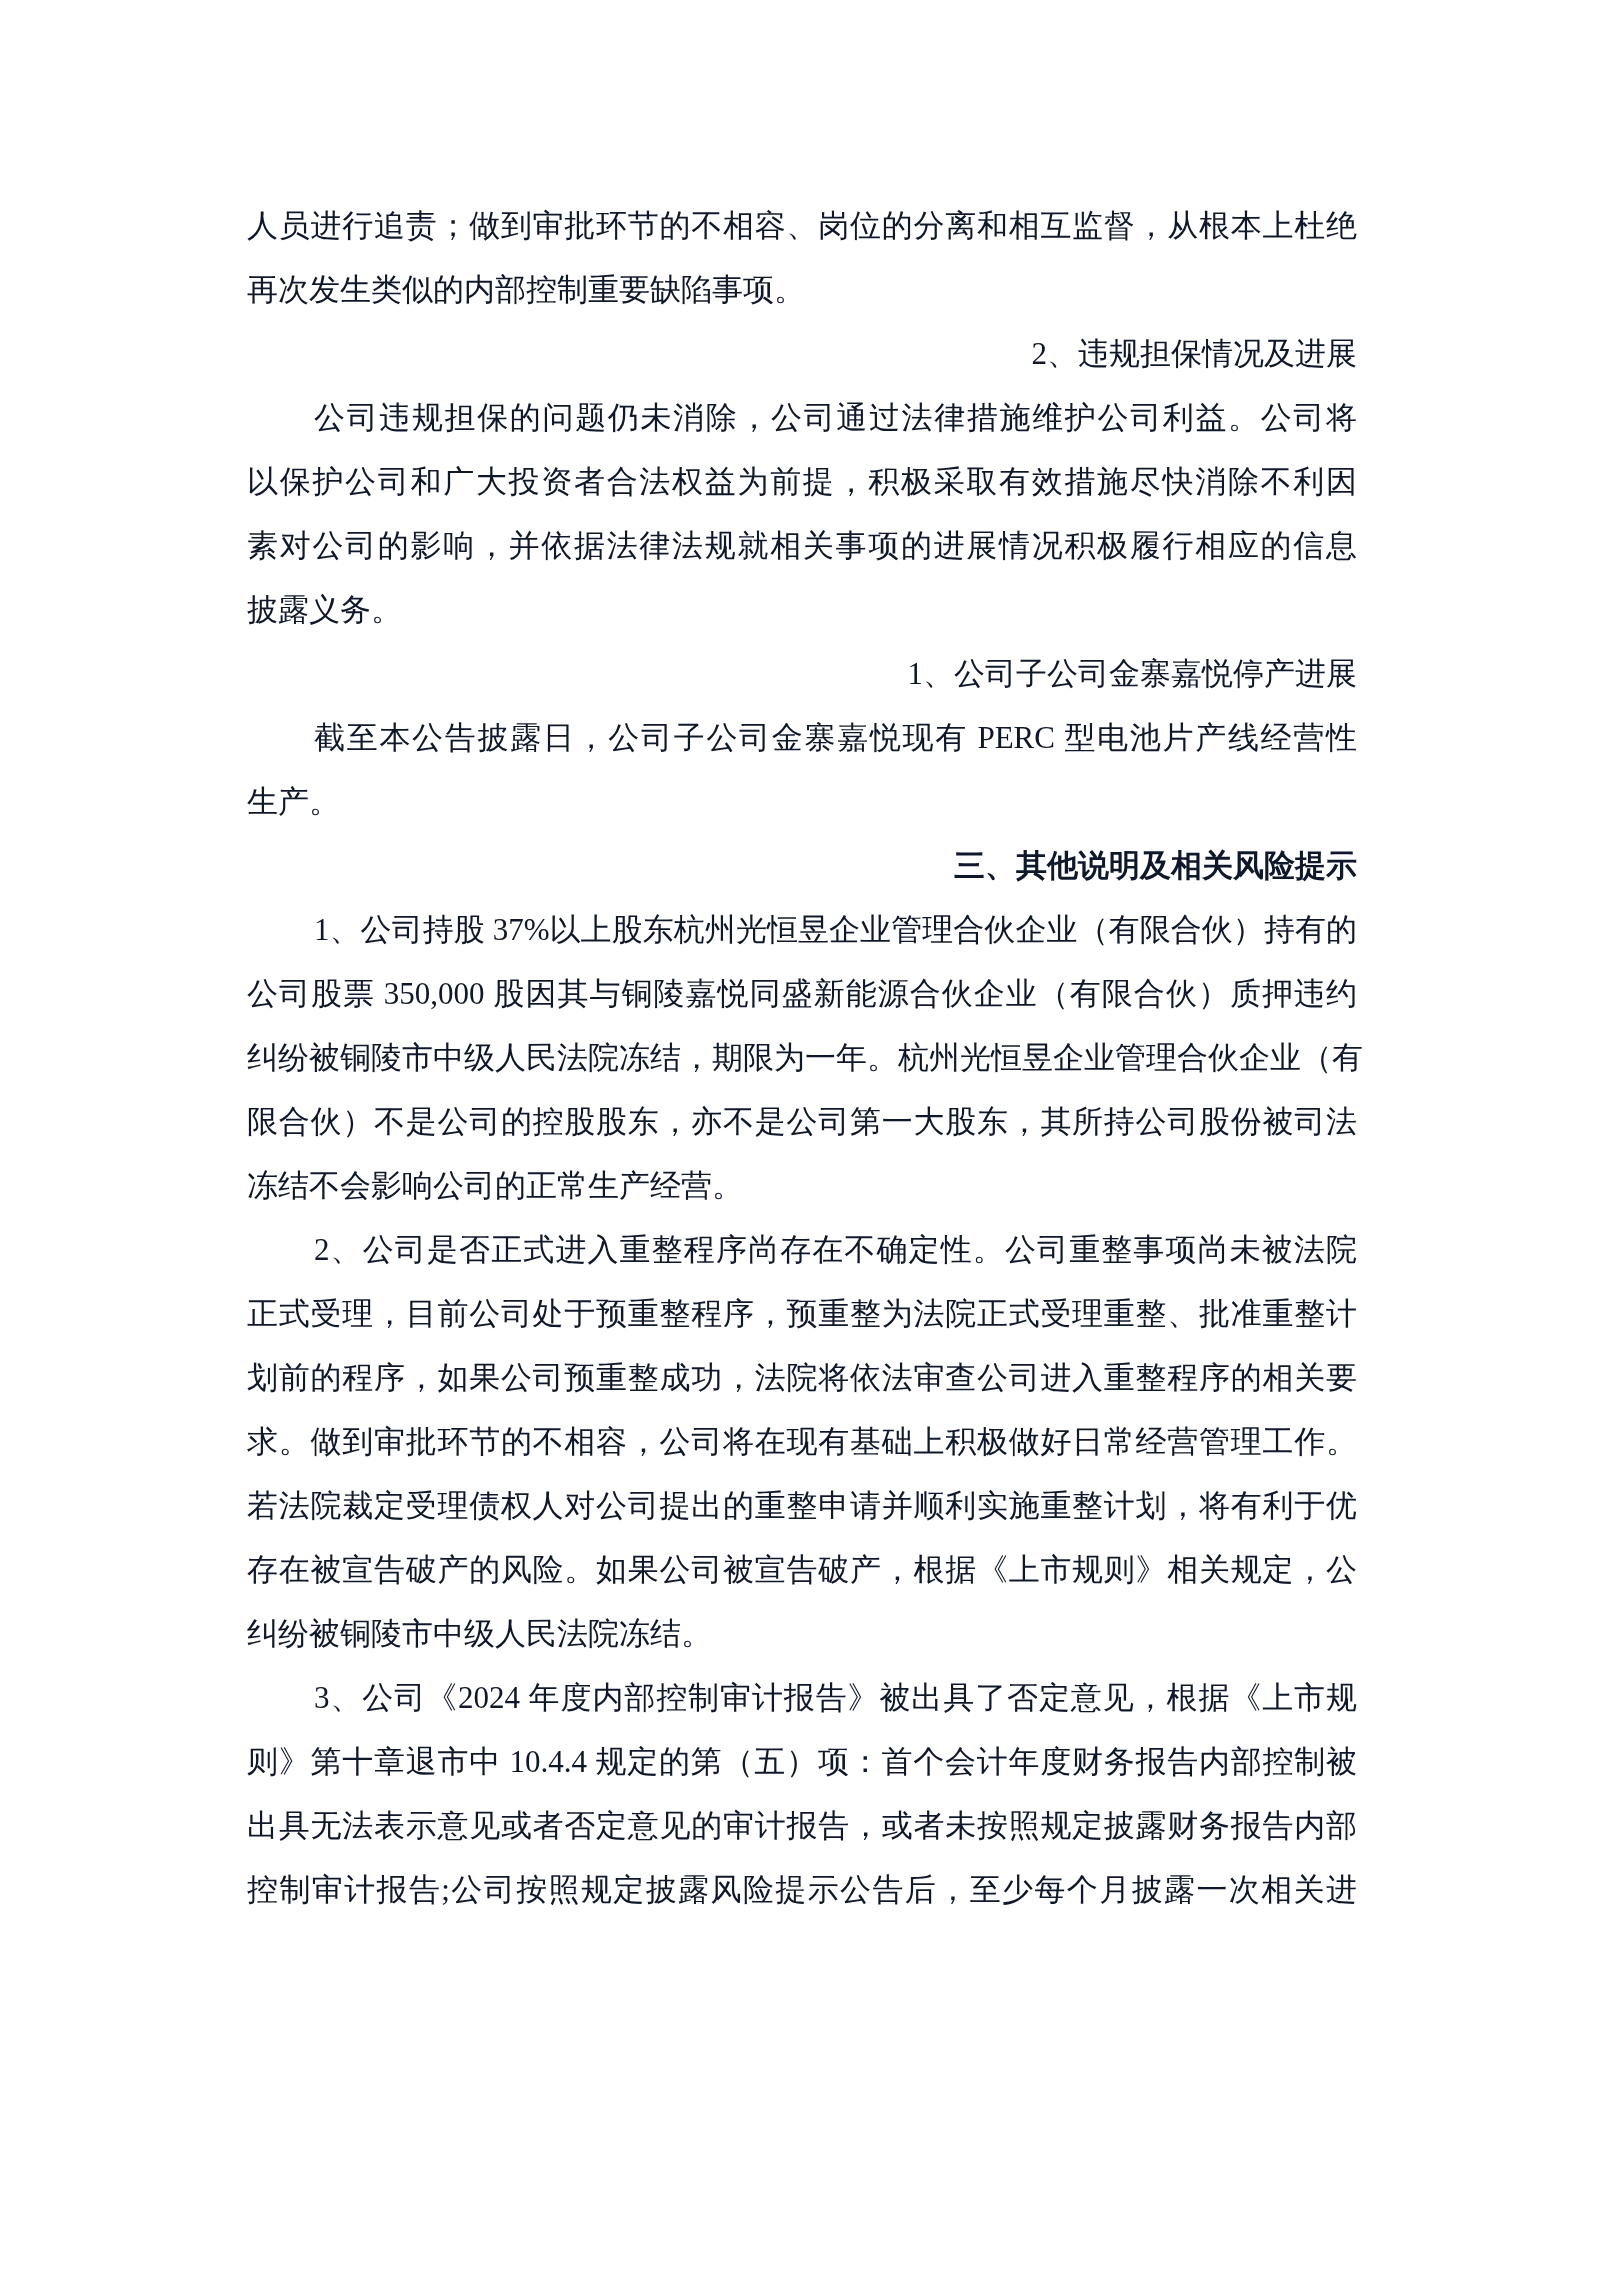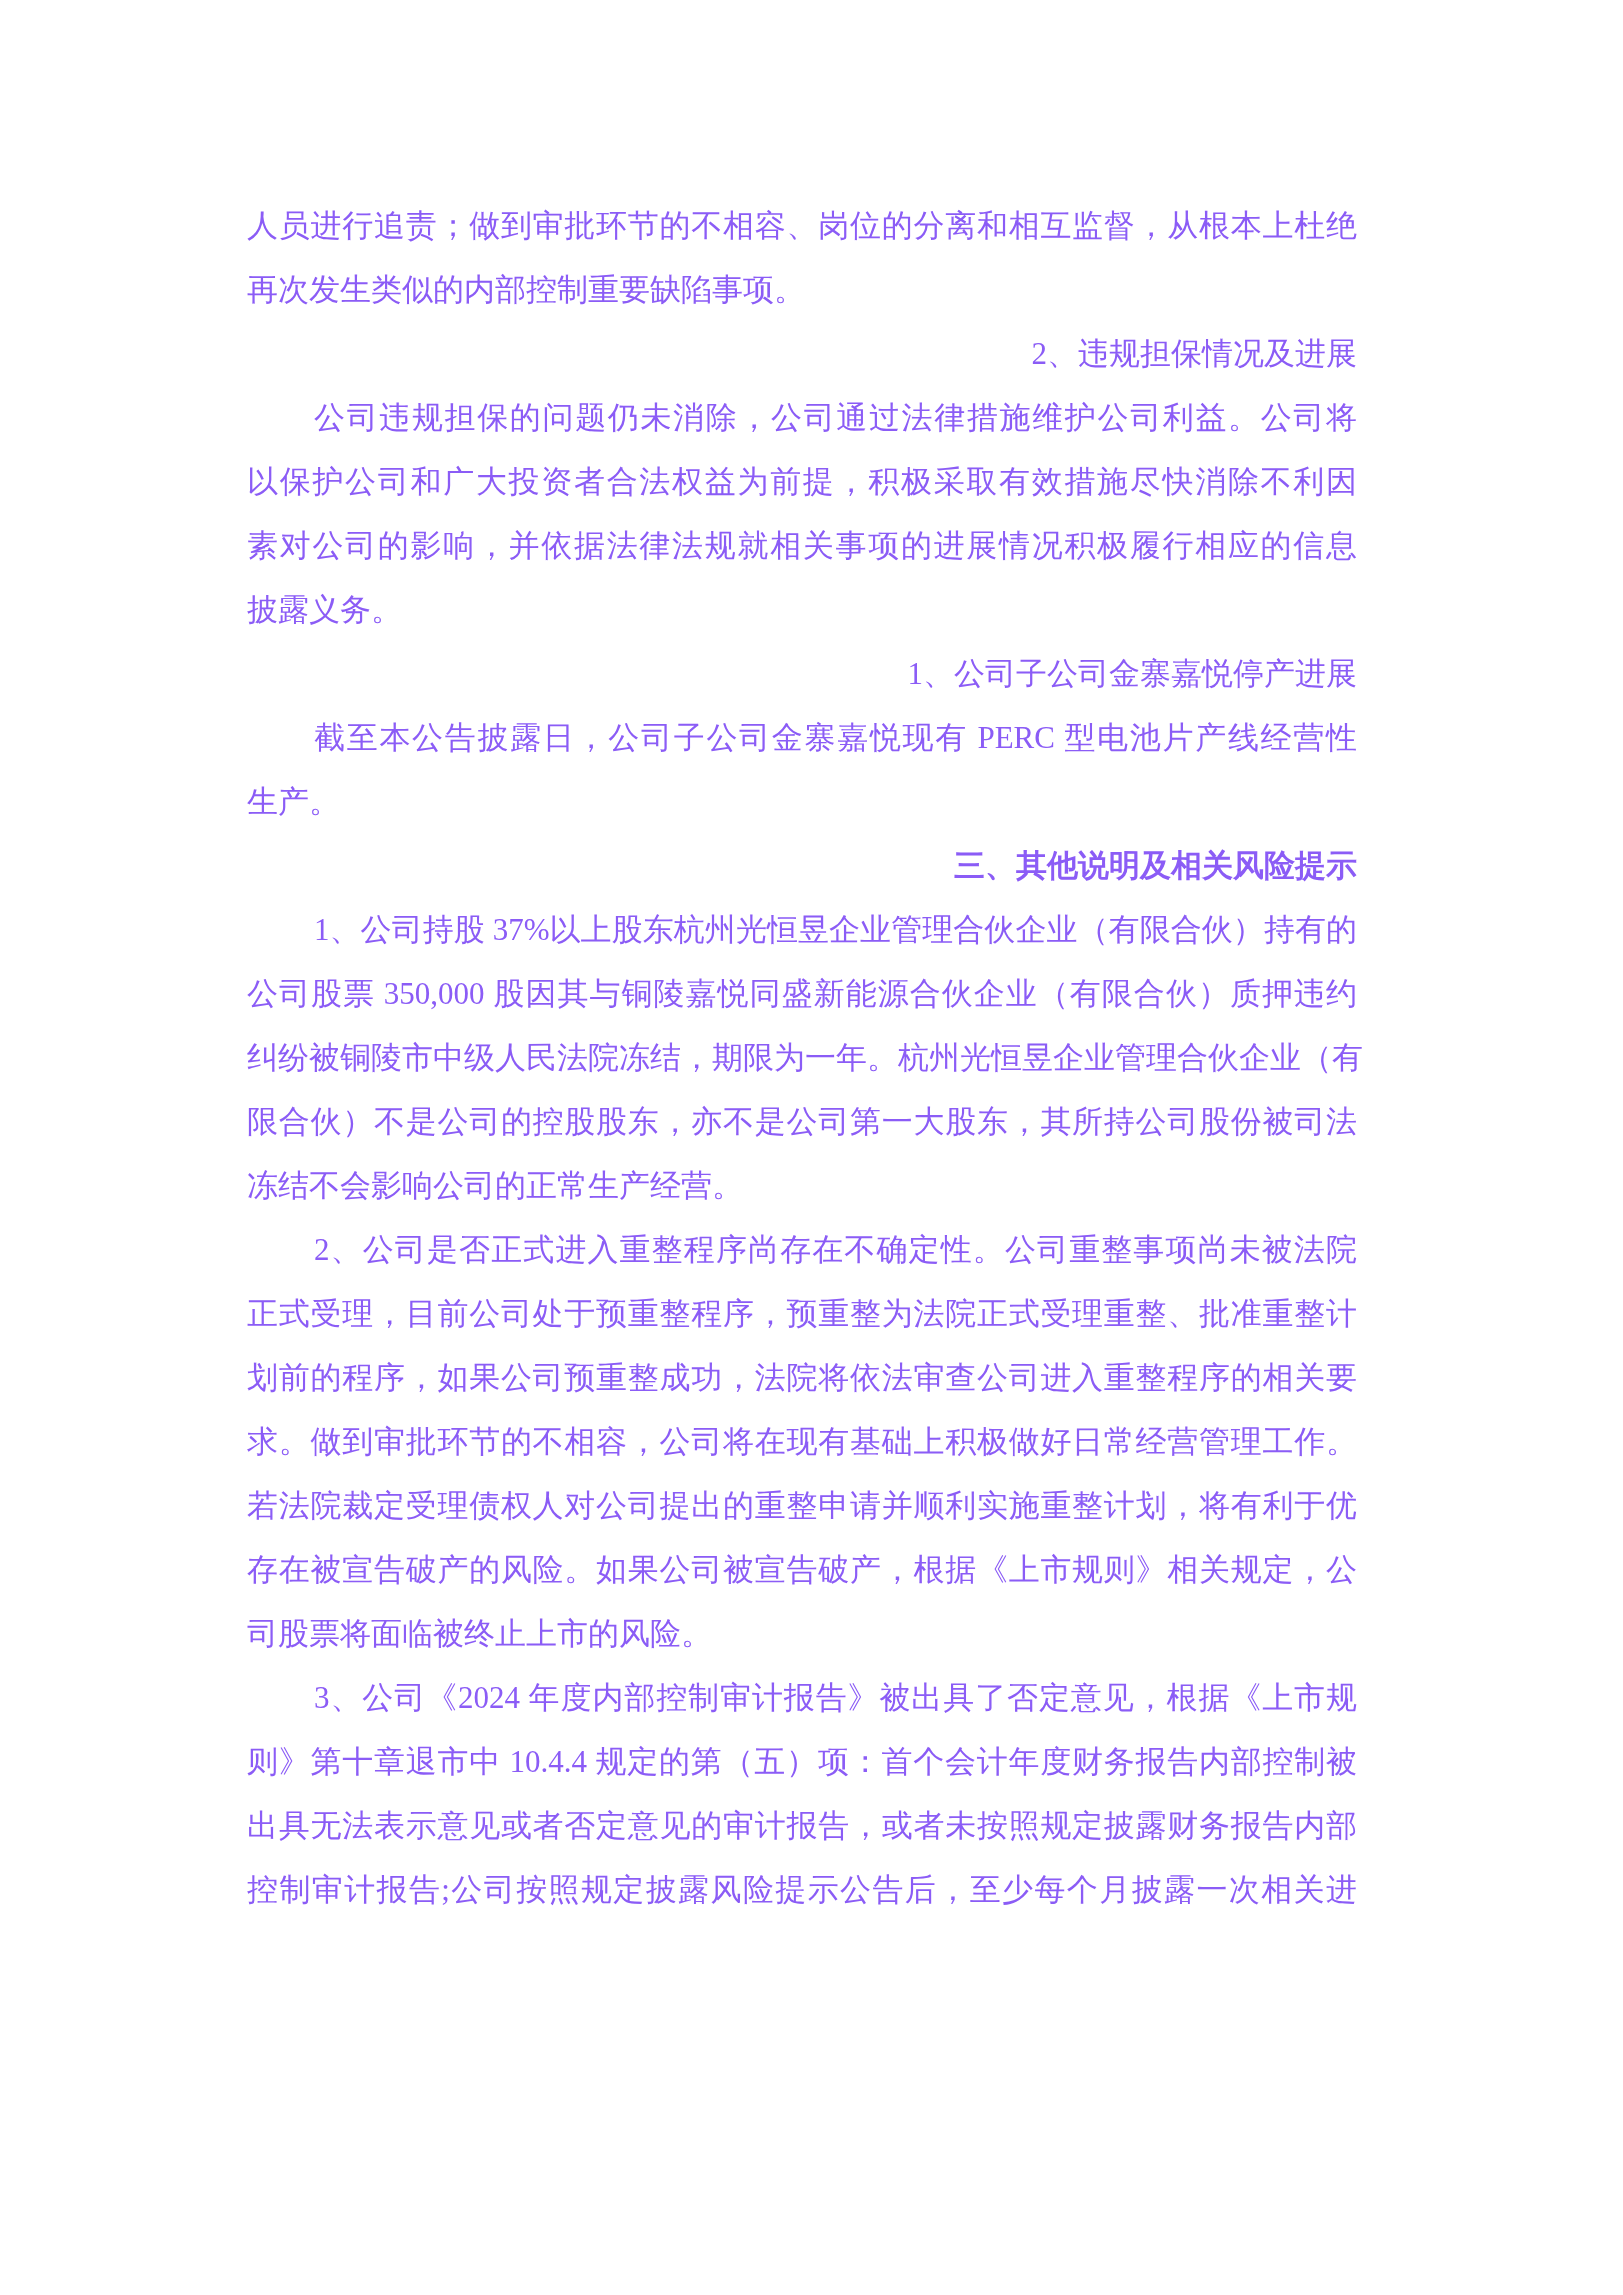--- a/index.html
+++ b/index.html
@@ -23,21 +23,21 @@
   .text-block {
     position: absolute;
     left: 247px;
     top: 194px;
     width: 1110px;
   }
   .line {
     height: 64px;
     line-height: 64px;
     font-size: 31px;
-    color: #8b5cf6;
+    color: #0f172a;
     font-family: "Liberation Serif", "DejaVu Serif", serif;
     white-space: nowrap;
     text-align: left;
   }
   .line.fill {
     text-align: justify;
     text-align-last: justify;
     text-justify: inter-character;
   }
   .line.indent {
@@ -69,20 +69,20 @@
       <div class="line fill">公司股票 350,000 股因其与铜陵嘉悦同盛新能源合伙企业（有限合伙）质押违约</div>
       <div class="line fill">纠纷被铜陵市中级人民法院冻结，期限为一年。杭州光恒昱企业管理合伙企业（有</div>
       <div class="line fill">限合伙）不是公司的控股股东，亦不是公司第一大股东，其所持公司股份被司法</div>
       <div class="line">冻结不会影响公司的正常生产经营。</div>
       <div class="line indent fill">2、公司是否正式进入重整程序尚存在不确定性。公司重整事项尚未被法院</div>
       <div class="line fill">正式受理，目前公司处于预重整程序，预重整为法院正式受理重整、批准重整计</div>
       <div class="line fill">划前的程序，如果公司预重整成功，法院将依法审查公司进入重整程序的相关要</div>
       <div class="line fill">求。做到审批环节的不相容，公司将在现有基础上积极做好日常经营管理工作。</div>
       <div class="line fill">若法院裁定受理债权人对公司提出的重整申请并顺利实施重整计划，将有利于优</div>
       <div class="line fill">存在被宣告破产的风险。如果公司被宣告破产，根据《上市规则》相关规定，公</div>
-      <div class="line">司股票将面临被终止上市的风险。</div>
+      <div class="line">纠纷被铜陵市中级人民法院冻结。</div>
       <div class="line indent fill">3、公司《2024 年度内部控制审计报告》被出具了否定意见，根据《上市规</div>
       <div class="line fill">则》第十章退市中 10.4.4 规定的第（五）项：首个会计年度财务报告内部控制被</div>
       <div class="line fill">出具无法表示意见或者否定意见的审计报告，或者未按照规定披露财务报告内部</div>
       <div class="line fill">控制审计报告;公司按照规定披露风险提示公告后，至少每个月披露一次相关进</div>
     </div>
 </div>
 
 
 </body></html>

